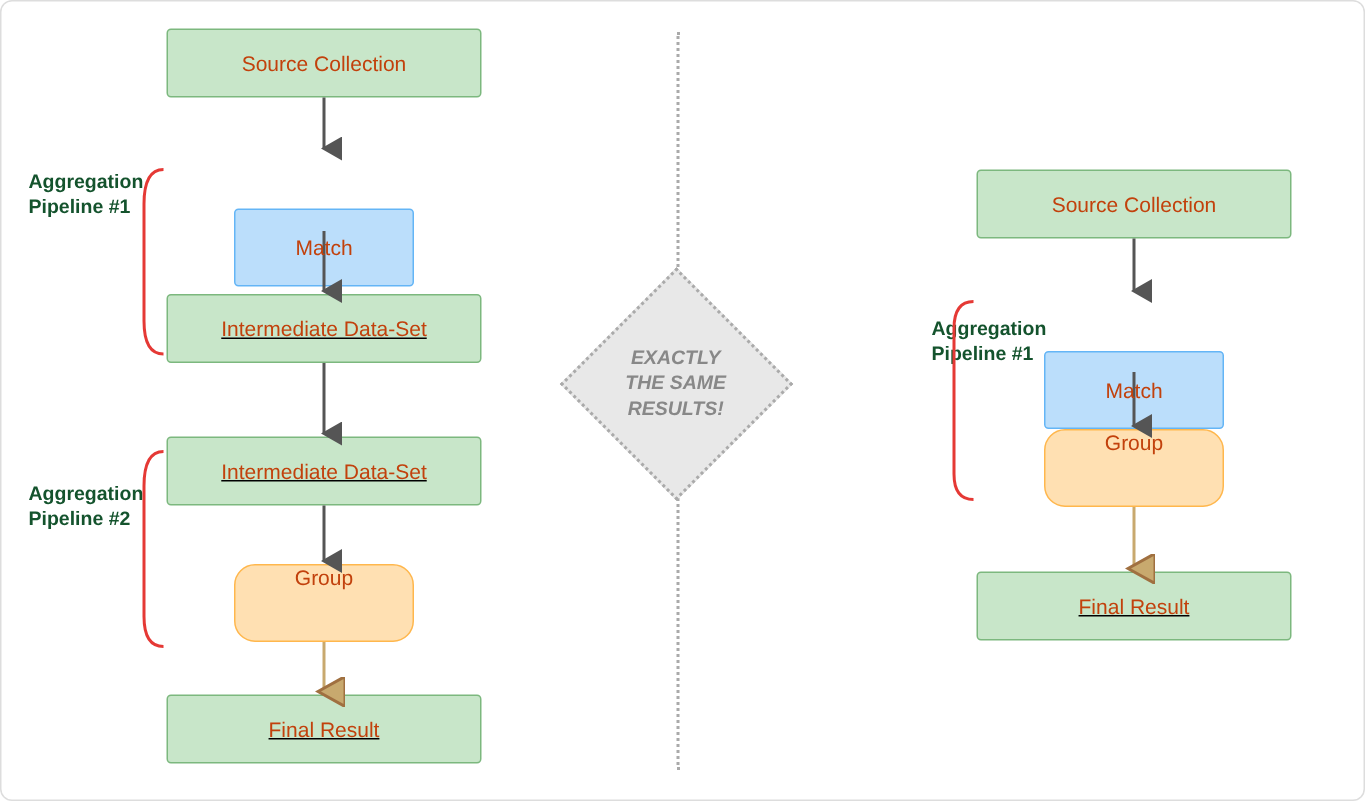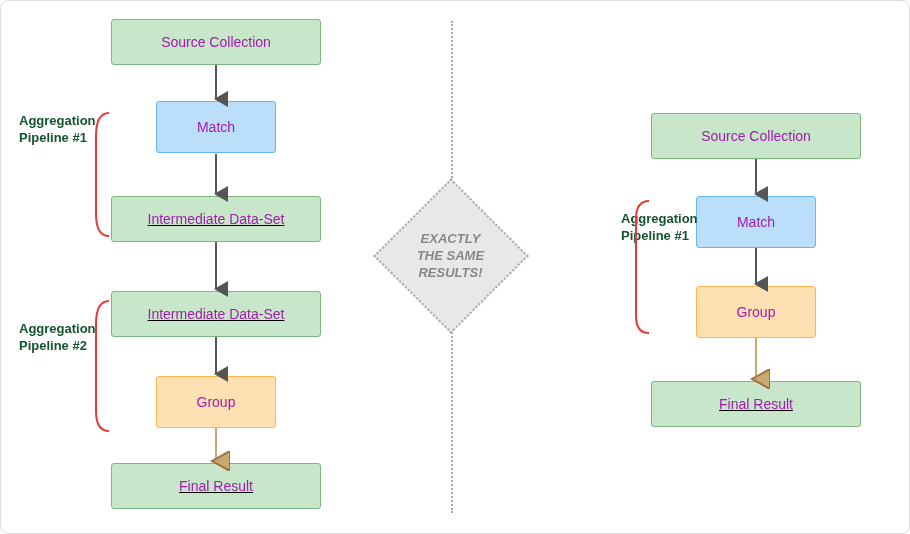--- a/index.html
+++ b/index.html
@@ -101,30 +101,30 @@
 
     
     .box-match {
       position: absolute;
       background: #bbdefb;
       border: 1.5px solid #64b5f6;
       border-radius: 3px;
       display: flex;
       align-items: center;
       justify-content: center;
+      margin-top: 38px;
     }
 
     
     .box-group {
       position: absolute;
       background: #ffe0b2;
       border: 1.5px solid #ffb74d;
-      border-radius: 3px;
-      display: flex;
-      align-items: center;
+      border-radius: 14px;
+      display: flex;
       justify-content: center;
     }
 
     
     .box-result {
       position: absolute;
       background: #c8e6c9;
       border: 1.5px solid #7cb87e;
       border-radius: 3px;
       display: flex;
@@ -154,21 +154,21 @@
       width: 100%;
       height: 100%;
       background: #c8e6c9;
       border: 1.5px solid #7cb87e;
       border-radius: 3px;
       z-index: -2;
     }
 
     .box-text {
       font-size: 14px;
-      color: #a21caf;
+      color: #c2410c;
       text-align: center;
       position: relative;
       z-index: 1;
     }
 
     
     svg.arrows {
       position: absolute;
       top: 0;
       left: 0;

